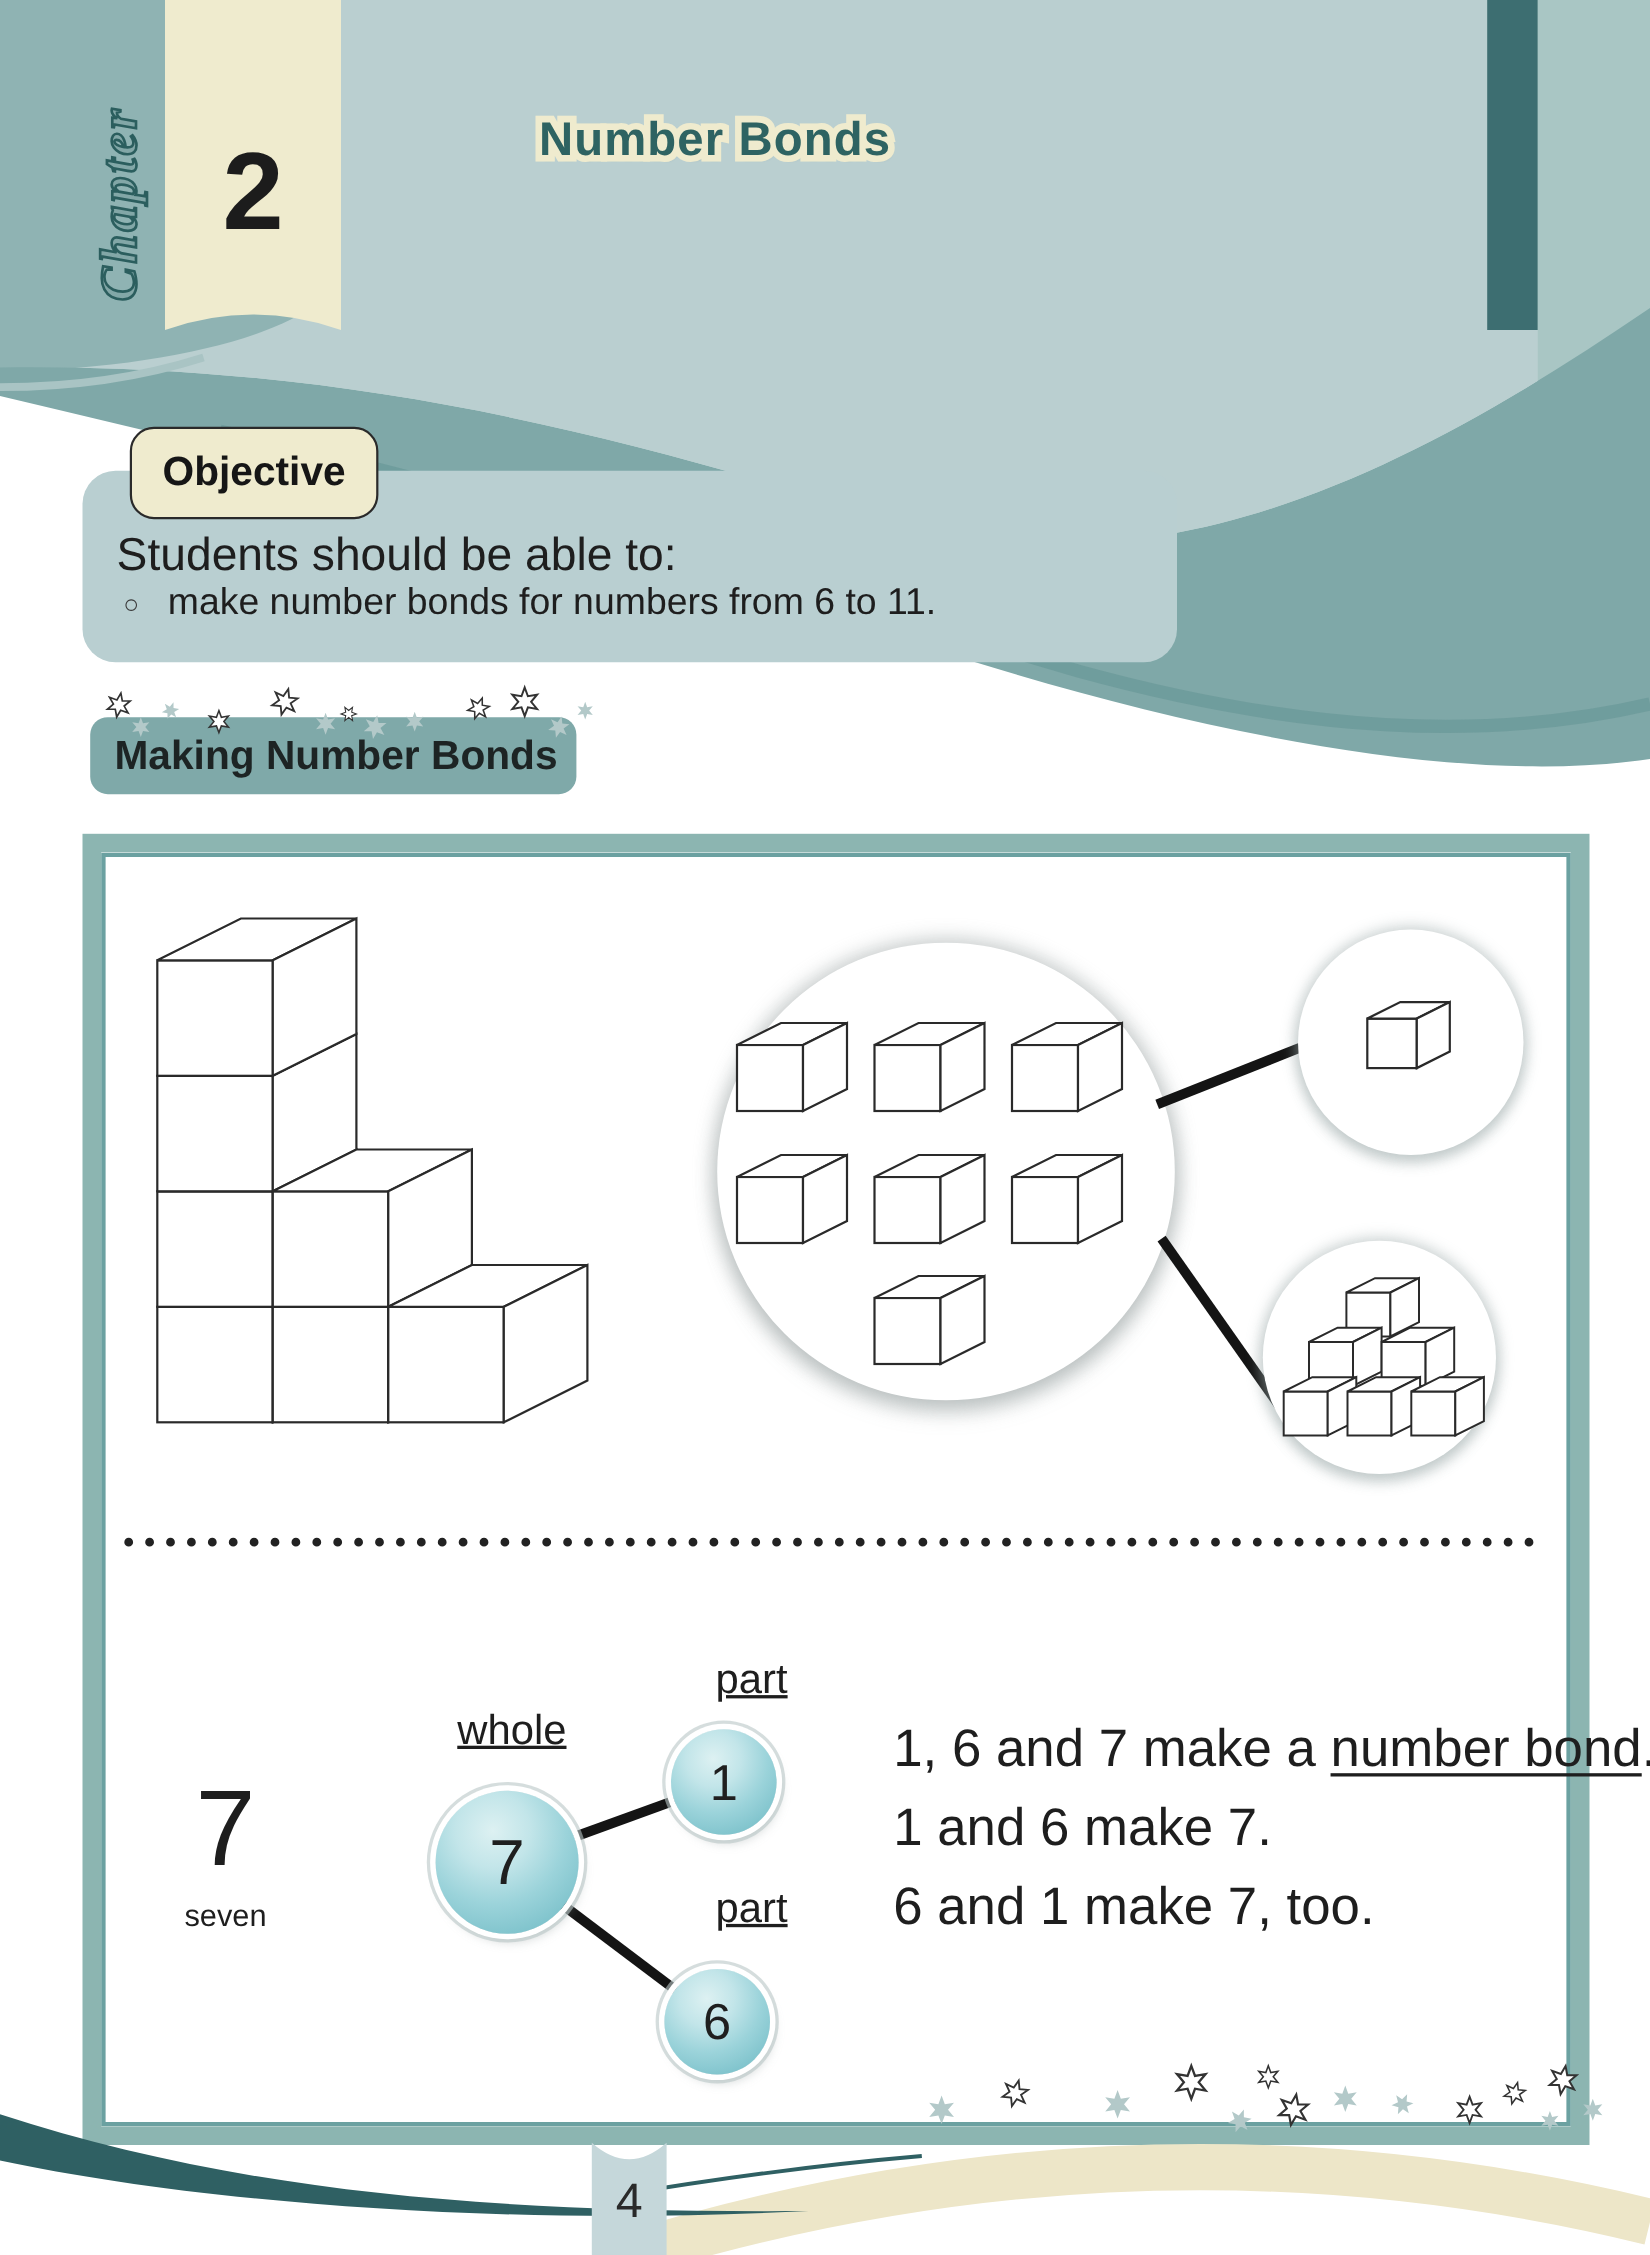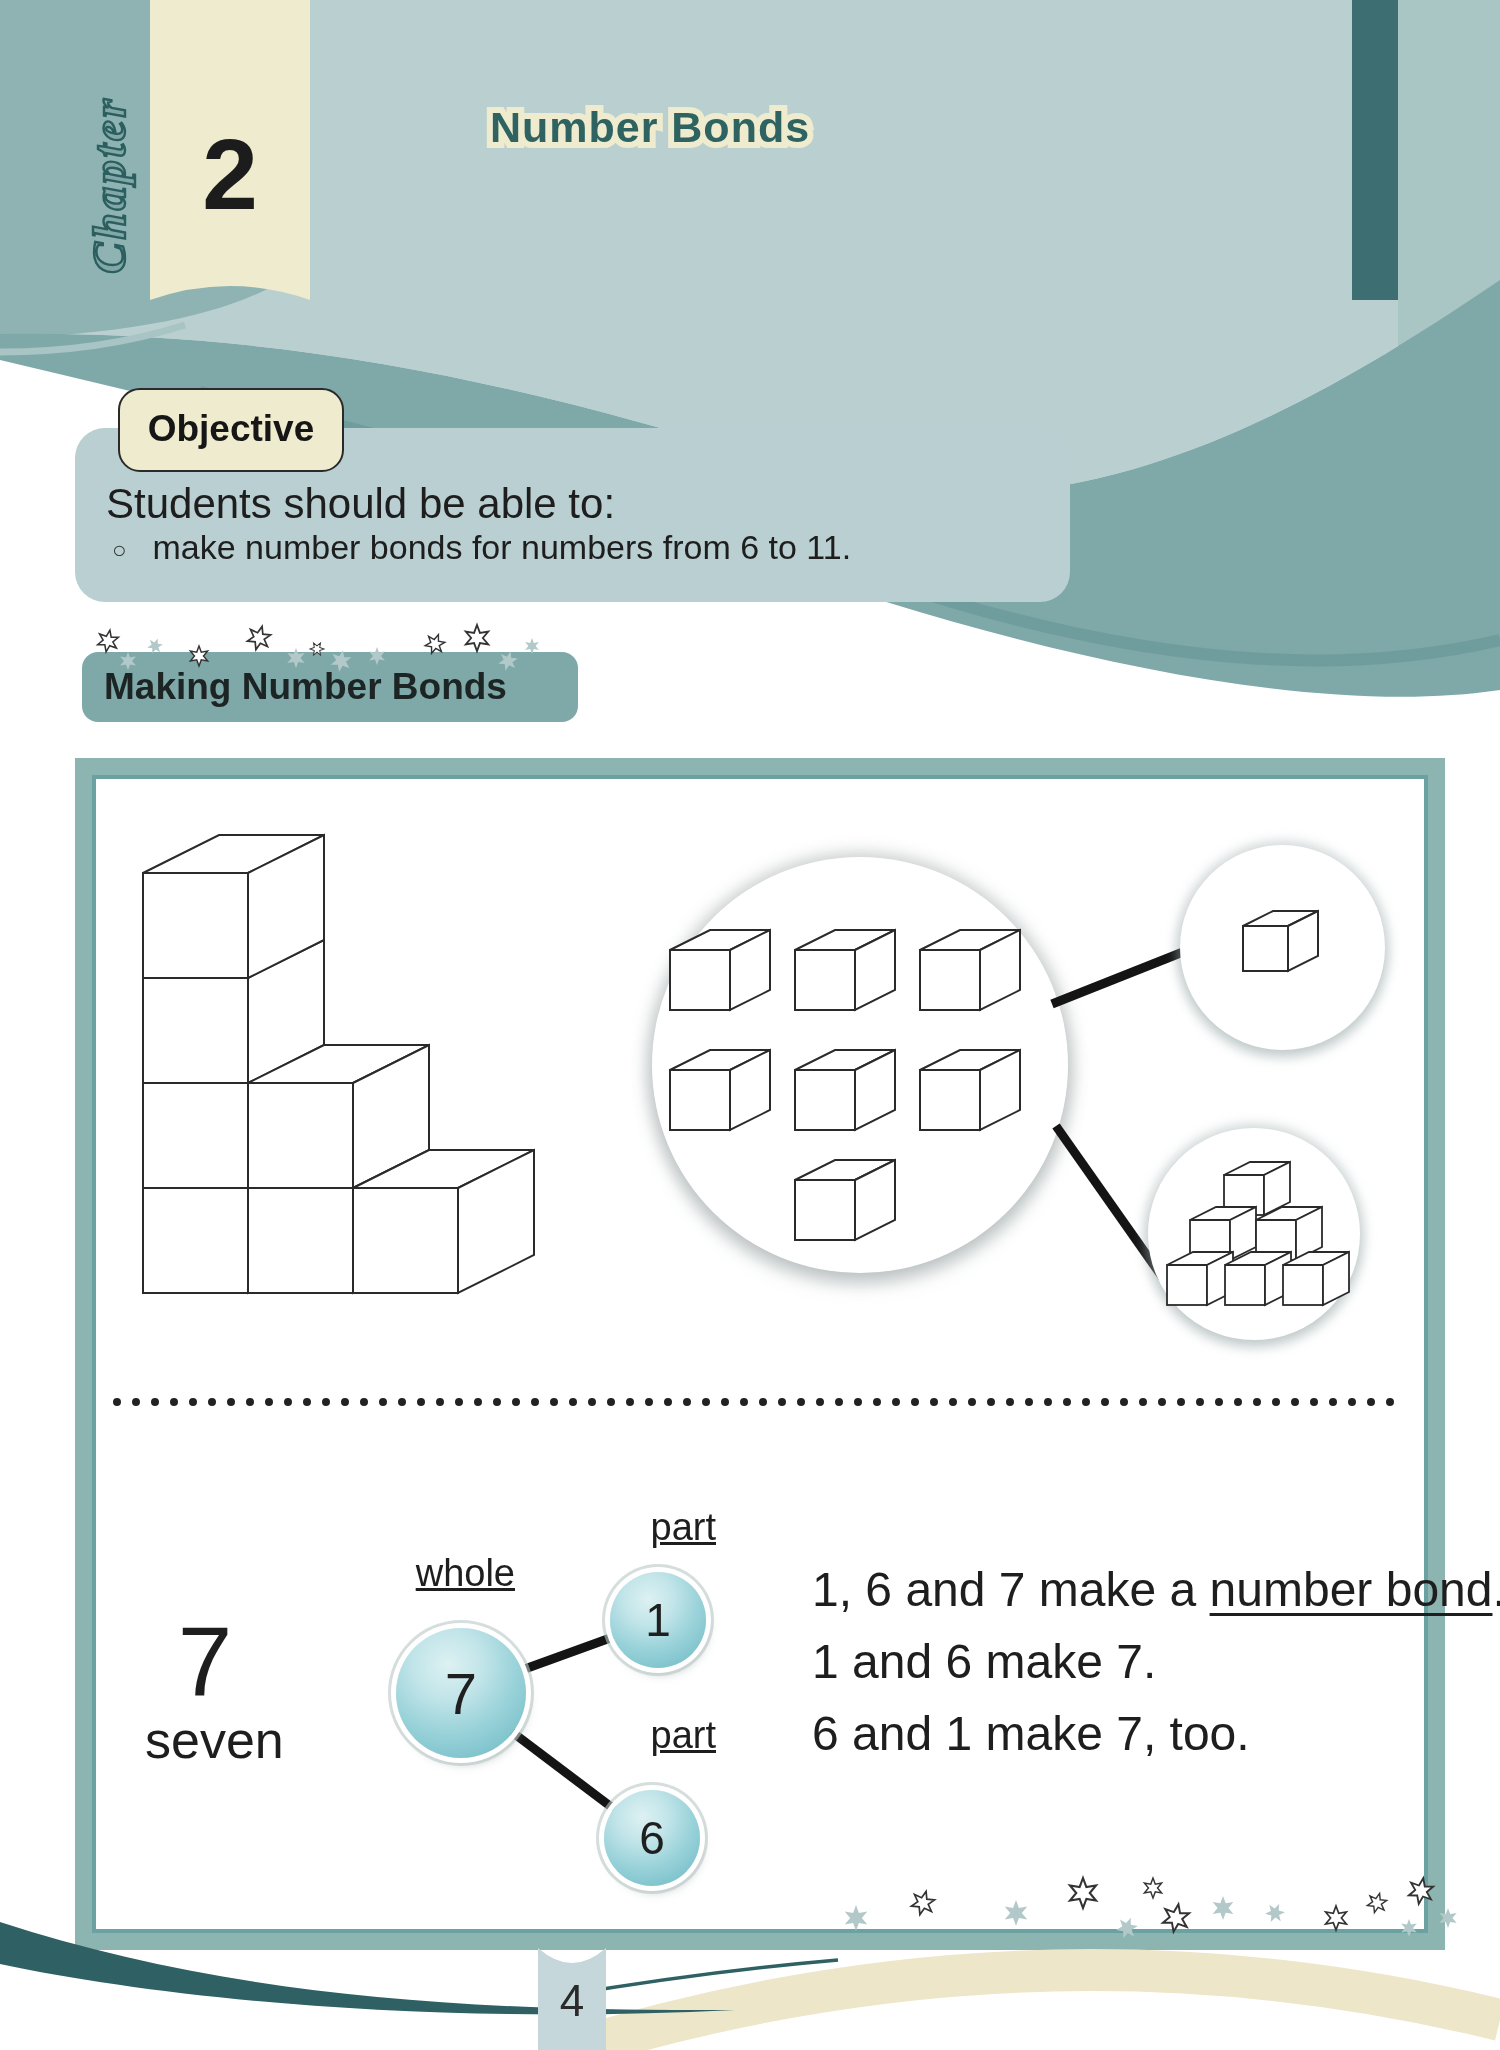--- a/index.html
+++ b/index.html
@@ -20,34 +20,34 @@
   .title-front{color:#2e6362;}
   
   .obj-panel{left:75px;top:428px;width:995px;height:174px;background:#b9cfd1;border-radius:30px;}
   .obj-tab{left:118px;top:388px;width:222px;height:80px;background:#efebce;border:2px solid #2a2a2a;
     border-radius:22px;text-align:center;line-height:78px;font-size:37px;font-weight:bold;
     color:#161616;}
   .obj-intro{left:106px;top:480px;font-size:42px;}
   .obj-bullet{left:112px;top:528px;font-size:34px;display:flex;align-items:center;}
   .obj-marker{font-size:24px;color:#3c3c3c;margin-right:26px;position:relative;top:2px;}
   
-  .making-bar{left:82px;top:652px;width:496px;height:70px;background:#7fa9a9;border-radius:16px;
+  .making-bar{left:82px;top:652px;width:442px;height:70px;background:#7fa9a9;border-radius:16px;
     font-size:37px;font-weight:bold;color:#1d2424;line-height:70px;padding-left:22px;box-sizing:border-box;}
   
   .main-box{left:75px;top:758px;width:1370px;height:1192px;box-sizing:border-box;background:#fff;
     border:17px solid #8cb5b1;box-shadow:inset 0 0 0 4px #6ba1a1;}
   
   .halo{border-radius:50%;background:#fff;
     box-shadow:0 0 16px 5px rgba(148,158,158,.45), 0 12px 18px rgba(138,150,150,.35);}
   .halo-sm{border-radius:50%;background:#fff;
     box-shadow:0 0 12px 4px rgba(150,165,165,.42), 0 8px 12px rgba(140,155,155,.3);}
   
   .numeral-block{left:145px;top:1612px;width:120px;text-align:center;}
   .numeral{font-size:98px;line-height:1;font-weight:400;}
-  .numword{font-size:52px;margin-top:0;}
+  .numword{font-size:28px;margin-top:16px;}
   .bond-label{width:130px;text-align:right;font-size:38px;text-decoration:underline;}
   .ball{border-radius:50%;display:flex;align-items:center;justify-content:center;
     background:radial-gradient(circle at 40% 28%, #ddf1f2 0%, #c2e5e9 28%, #9bd3da 55%, #7fc3cc 80%, #93ced4 100%);
     box-shadow:0 0 0 5px #fff, 0 0 0 8px rgba(185,198,198,.6), 3px 7px 10px rgba(140,152,152,.4);
     color:#1f1f1f;}
   .ball-big{left:396px;top:1628px;width:130px;height:130px;font-size:58px;}
   .ball-sm{width:96px;height:96px;font-size:46px;}
   .sentences{left:812px;top:1562px;font-size:48px;}
   .sentences div{height:46px;margin-bottom:26px;white-space:nowrap;}
   .u{text-decoration:underline;text-decoration-thickness:3px;text-underline-offset:7px;}

